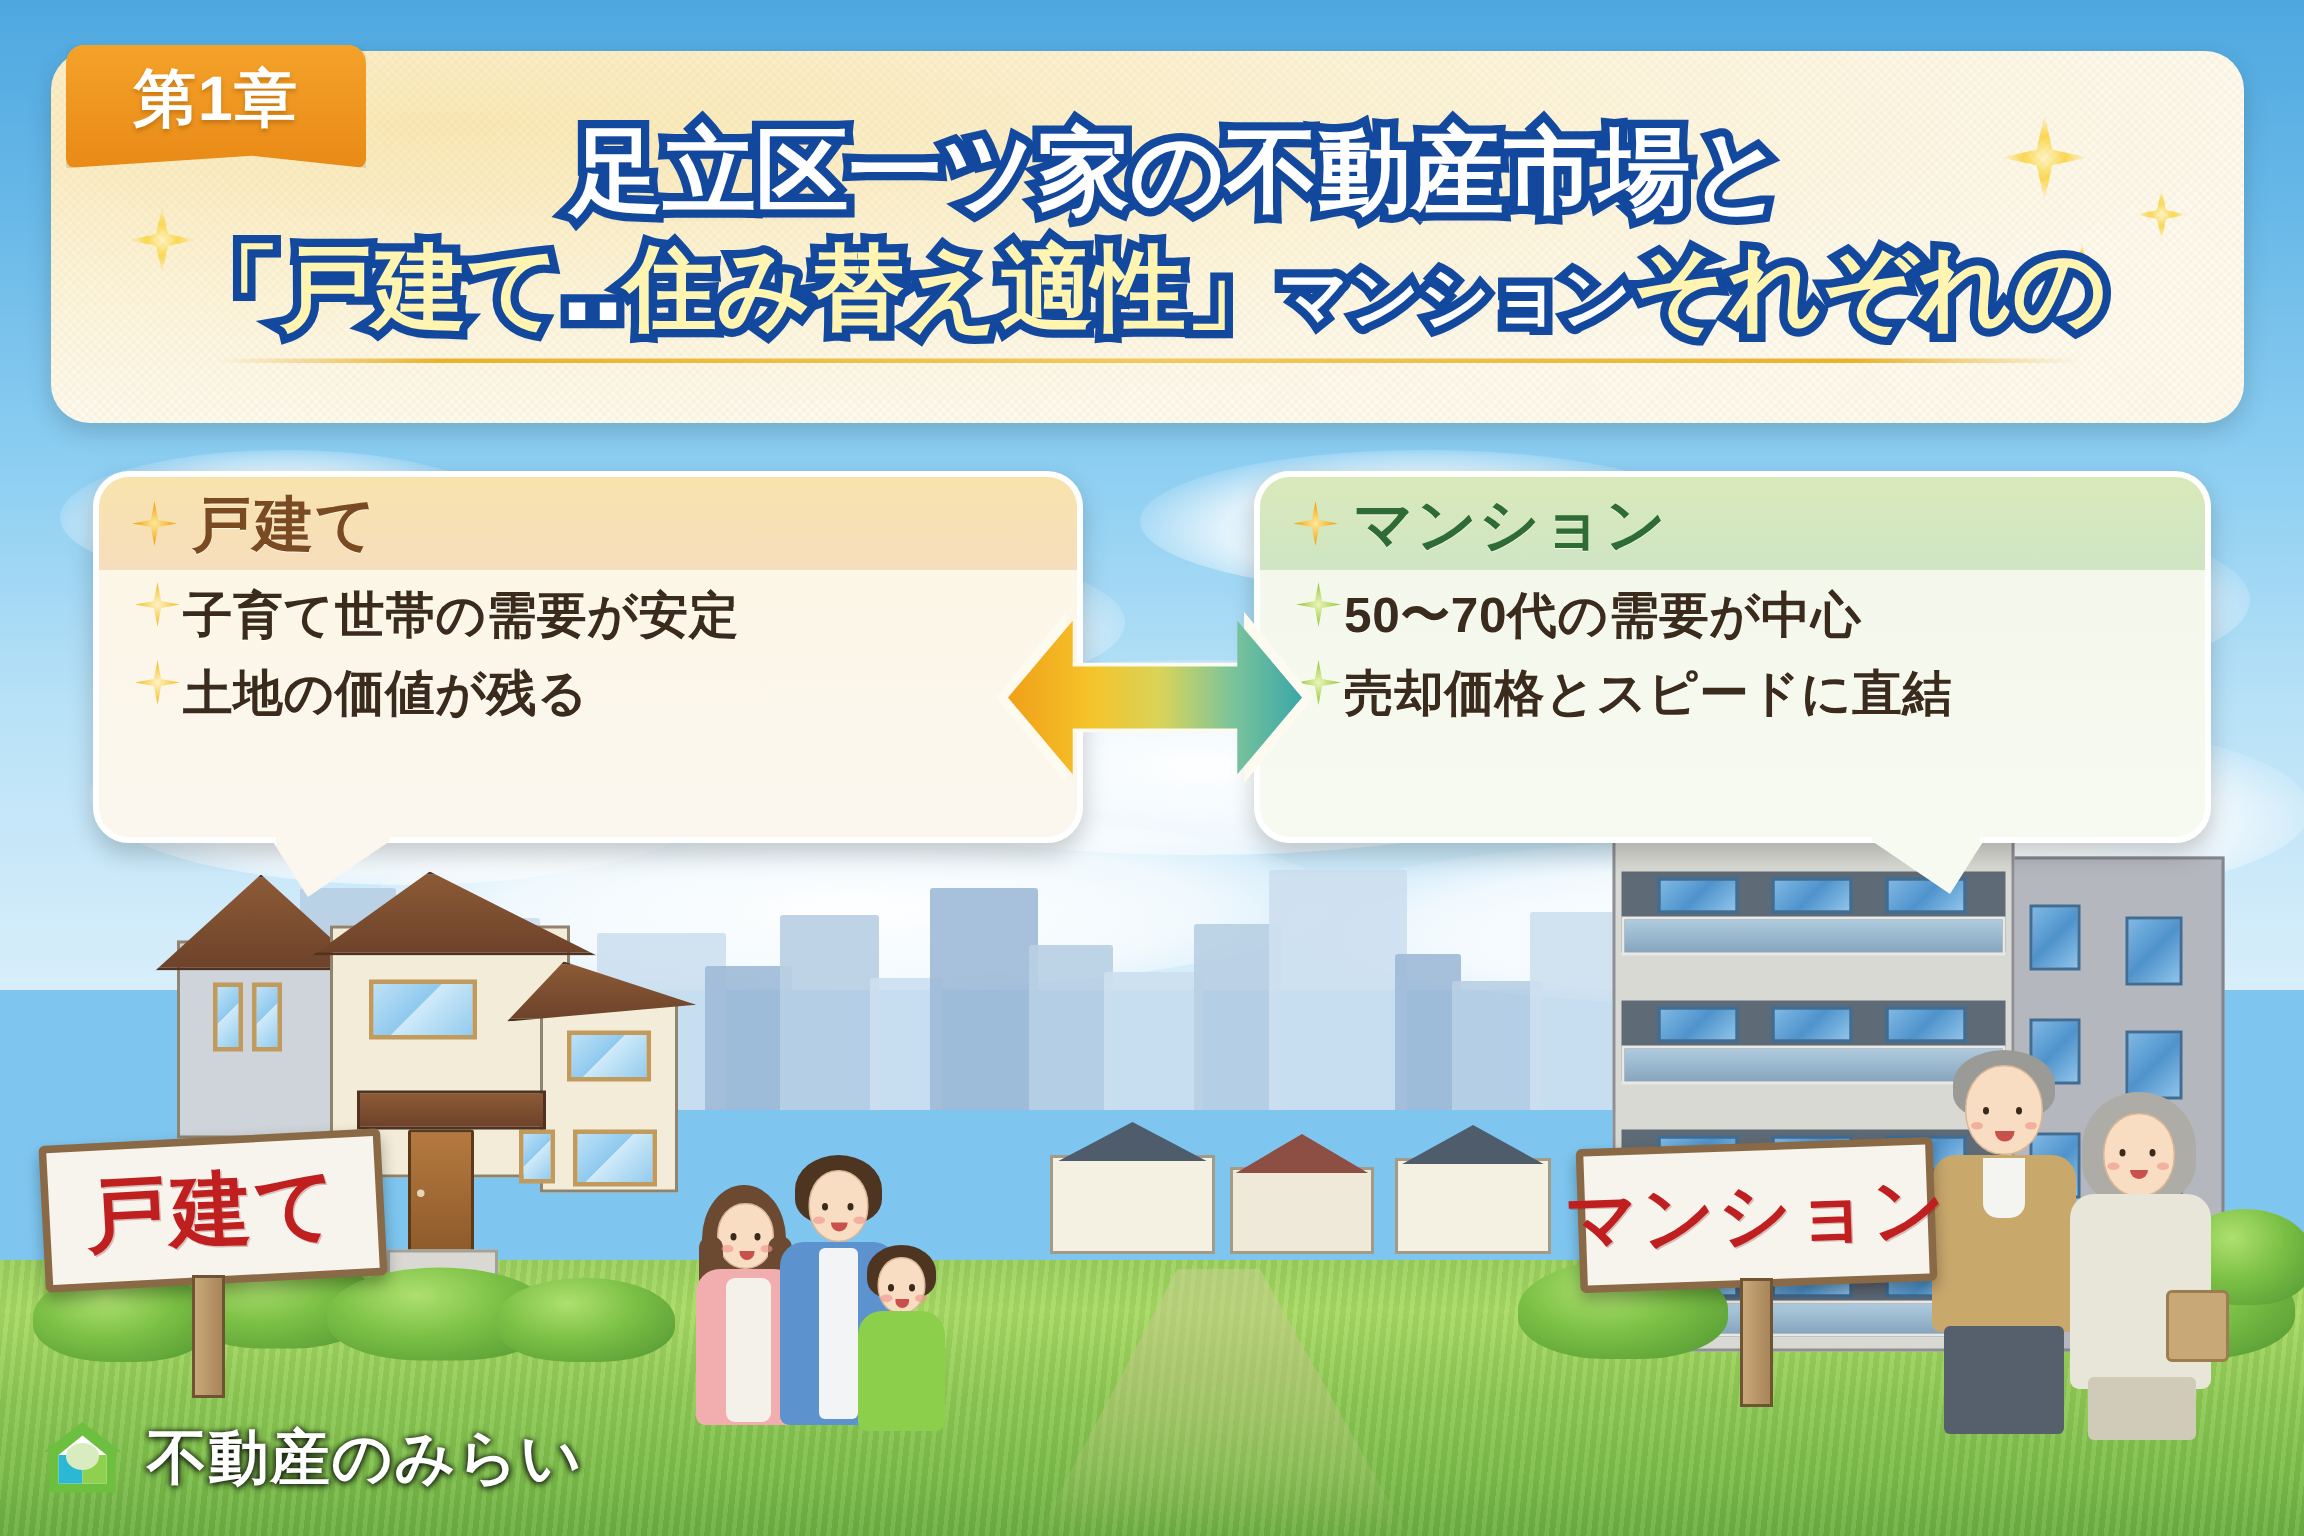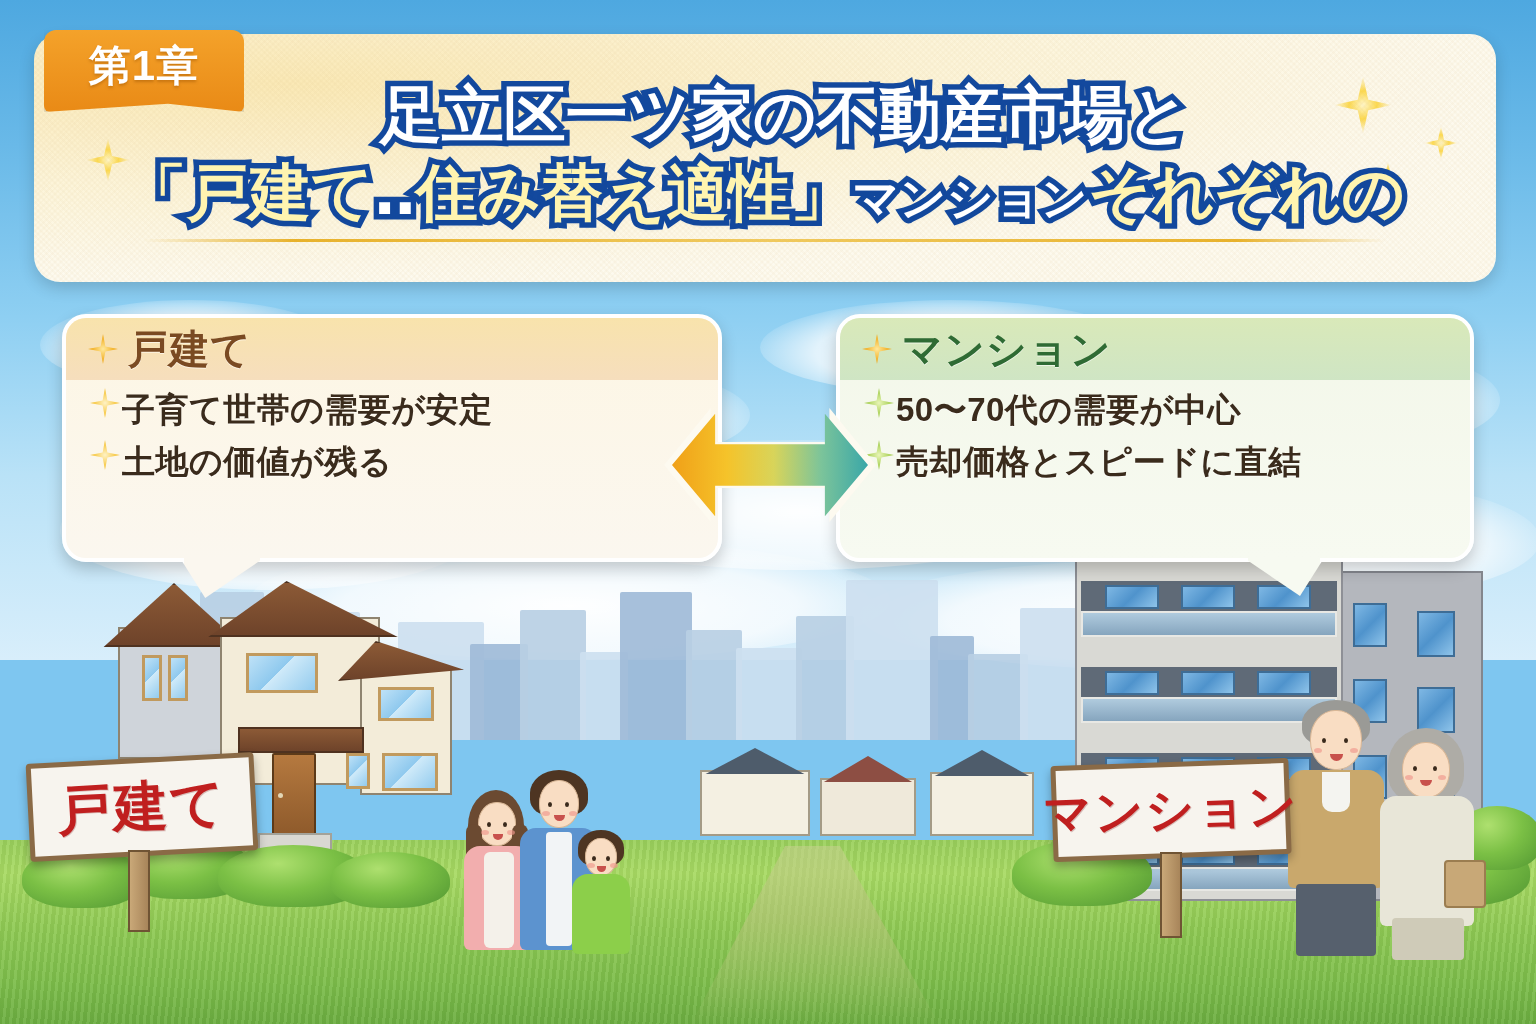--- a/index.html
+++ b/index.html
@@ -508,14 +508,26 @@
           <span class="ctxt">売却価格とスピードに直結</span>
         </div>
       </div>
     </div>
     <div class="tail-right"></div>
   </div>
 
   <div class="arrow-outline"></div>
   <div class="arrow"></div>
 
+  <div class="logo">
+    <div class="logo-mark">
+      <svg width="58" height="54" viewBox="0 0 58 54" aria-hidden="true">
+        <path d="M29 3 L55 23 L51 23 L51 50 L7 50 L7 23 L3 23 Z" fill="#6cbf3f"></path>
+        <path d="M29 12 L45 25 L45 44 L13 44 L13 25 Z" fill="#ffffff"></path>
+        <path d="M13 25 L29 25 L29 44 L13 44 Z" fill="#2bb8d4"></path>
+        <path d="M29 25 L45 25 L45 44 L29 44 Z" fill="#8fd14f"></path>
+        <ellipse cx="29" cy="26" rx="11" ry="9" fill="#d8ecc0"></ellipse>
+      </svg>
+    </div>
+    <div class="logo-text">不動産のみらい</div>
+  </div>
 
 </div>
 
 </body></html>

